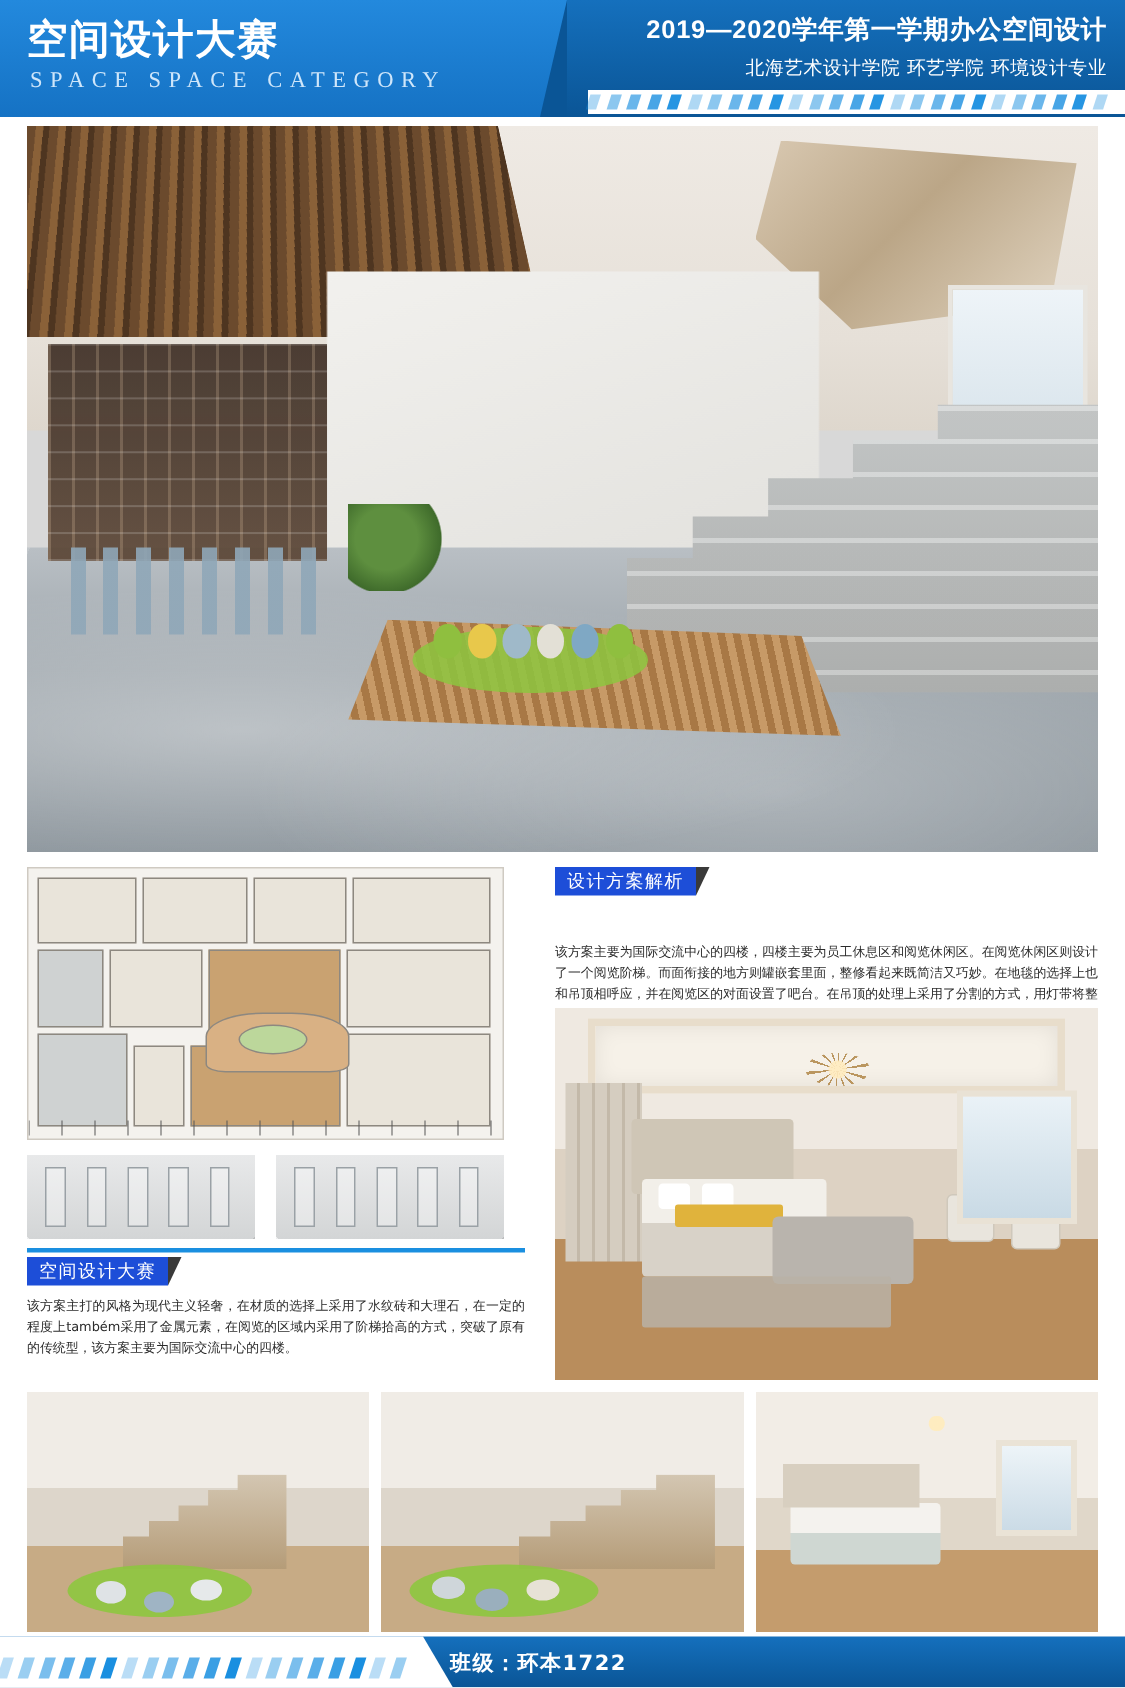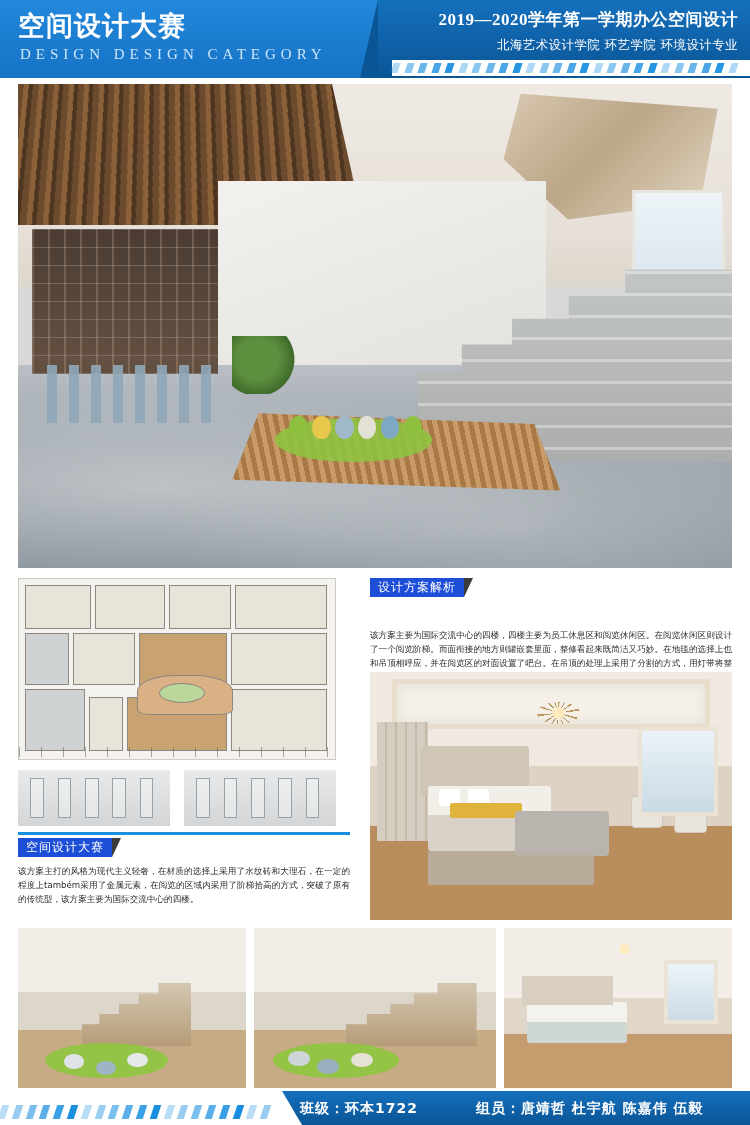--- a/index.html
+++ b/index.html
@@ -54,21 +54,21 @@
   }
   .header-right::before {
     content: ""; position: absolute; left: -18px; top: 0;
     width: 0; height: 0;
     border-bottom: 78px solid #0a5596;
     border-left: 18px solid transparent;
   }
   .hdr-line1 {
     font-size: 17px; font-weight: bold; color: #ffffff;
     letter-spacing: 0.5px; line-height: 24px;
-    font-family: Liberation Serif, serif;
+    font-family: Liberation Sans, sans-serif;
   }
   .hdr-line2 {
     font-size: 12.5px; color: #ffffff; letter-spacing: 0.4px;
     line-height: 22px; margin-top: 2px;
     font-family: "DejaVu Sans", "Liberation Sans", sans-serif;
   }
   .header-stripes {
     position: absolute; left: 392px; top: 60px; width: 358px; height: 16px;
     background: #ffffff;
   }
@@ -337,21 +337,21 @@
   }
 </style>
 </head>
 <body>
 
 <div class="poster">
 
   <div class="header">
     <div class="header-left">
       <div class="contest-title">空间设计大赛</div>
-      <div class="contest-sub">DESIGN  DESIGN  CATEGORY</div>
+      <div class="contest-sub">SPACE  SPACE  CATEGORY</div>
     </div>
     <div class="header-right">
       <div class="hdr-line1">2019—2020学年第一学期办公空间设计</div>
       <div class="hdr-line2">北海艺术设计学院  环艺学院  环境设计专业</div>
     </div>
     <div class="header-stripes" id="hdrStripes">
         <i style="left: 0px; opacity: 0.35;"></i>
         <i style="left: 13.5px; opacity: 0.5;"></i>
         <i style="left: 27px; opacity: 0.65;"></i>
         <i style="left: 40.5px; opacity: 0.8;"></i>
@@ -508,16 +508,15 @@
         <i style="left: 165.6px; opacity: 0.3;"></i>
         <i style="left: 179.4px; opacity: 0.44;"></i>
         <i style="left: 193.2px; opacity: 0.58;"></i>
         <i style="left: 207px; opacity: 0.72;"></i>
         <i style="left: 220.8px; opacity: 0.86;"></i>
         <i style="left: 234.6px; opacity: 1;"></i>
         <i style="left: 248.4px; opacity: 0.3;"></i>
         <i style="left: 262.2px; opacity: 0.44;"></i>
       </div>
     <div class="footer-txt footer-class">班级：环本1722</div>
-    <div class="footer-txt footer-members">组员：唐靖哲  杜宇航  陈嘉伟  伍毅</div>
   </div>
 
 </div>
 
 </body></html>

